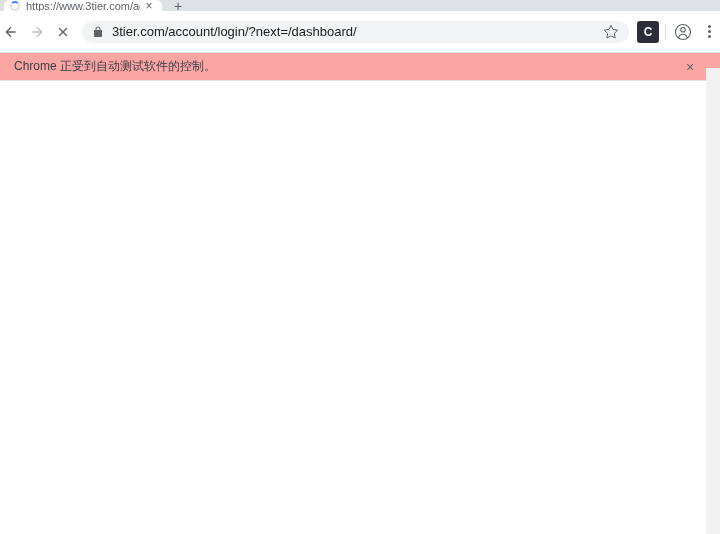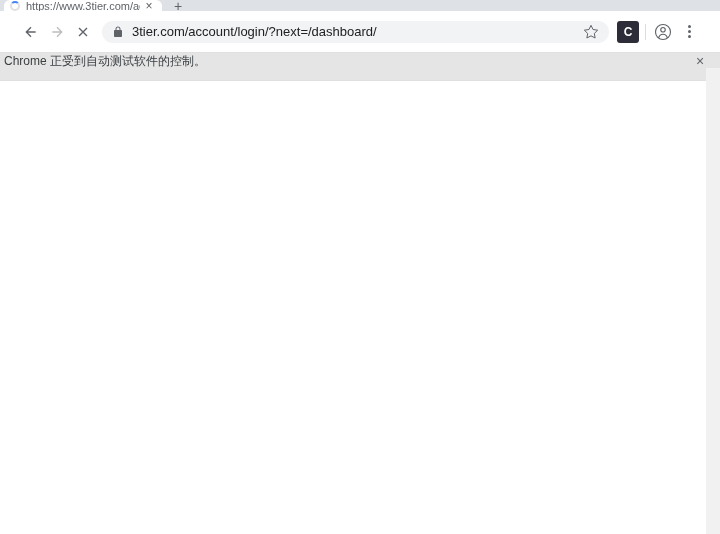--- a/index.html
+++ b/index.html
@@ -71,21 +71,21 @@
       color: #5f6368;
       margin-left: 4px;
       cursor: pointer;
     }
     .toolbar {
       height: 42px;
       background: #ffffff;
       border-bottom: 1px solid #e0e0e0;
       display: flex;
       align-items: center;
-      padding: 0 20px;
+      padding: 0 0;
       gap: 4px;
     }
     .nav-btn {
       width: 22px;
       height: 22px;
       display: flex;
       align-items: center;
       justify-content: center;
       cursor: pointer;
       color: #5f6368;
@@ -172,24 +172,25 @@
       border-radius: 50%;
     }
     .separator {
       width: 1px;
       height: 16px;
       background: #dadce0;
       margin: 0 2px;
     }
     .infobar {
       height: 28px;
-      background: #e5e5e5;
+      background: #fca5a5;
       border-bottom: 1px solid #e0e0e0;
       display: flex;
-      padding: 0 4px;
+      align-items: center;
+      padding: 0 14px;
     }
     .infobar-text {
       font-size: 12px;
       color: #3c4043;
     }
     .infobar-close {
       margin-left: auto;
       width: 16px;
       height: 16px;
       display: flex;

